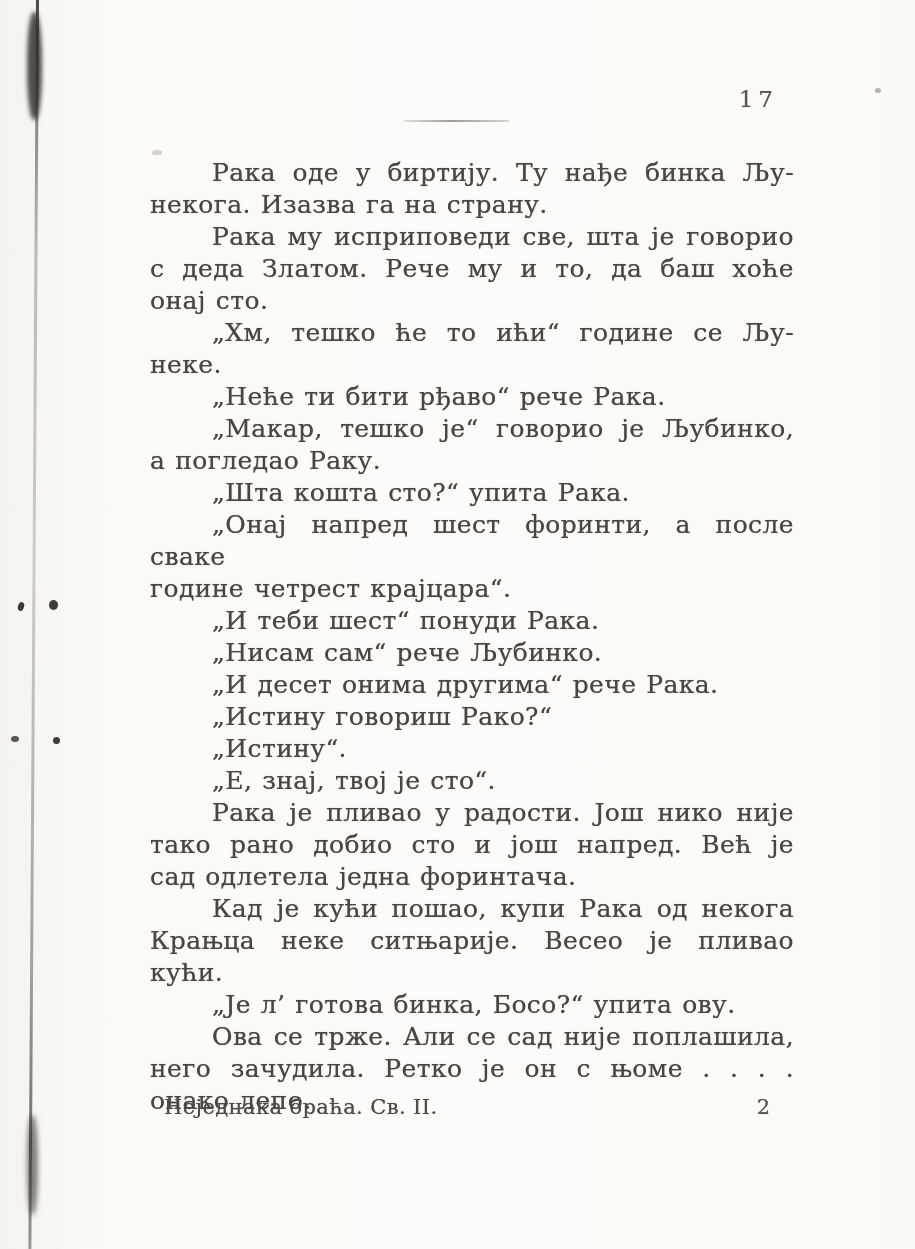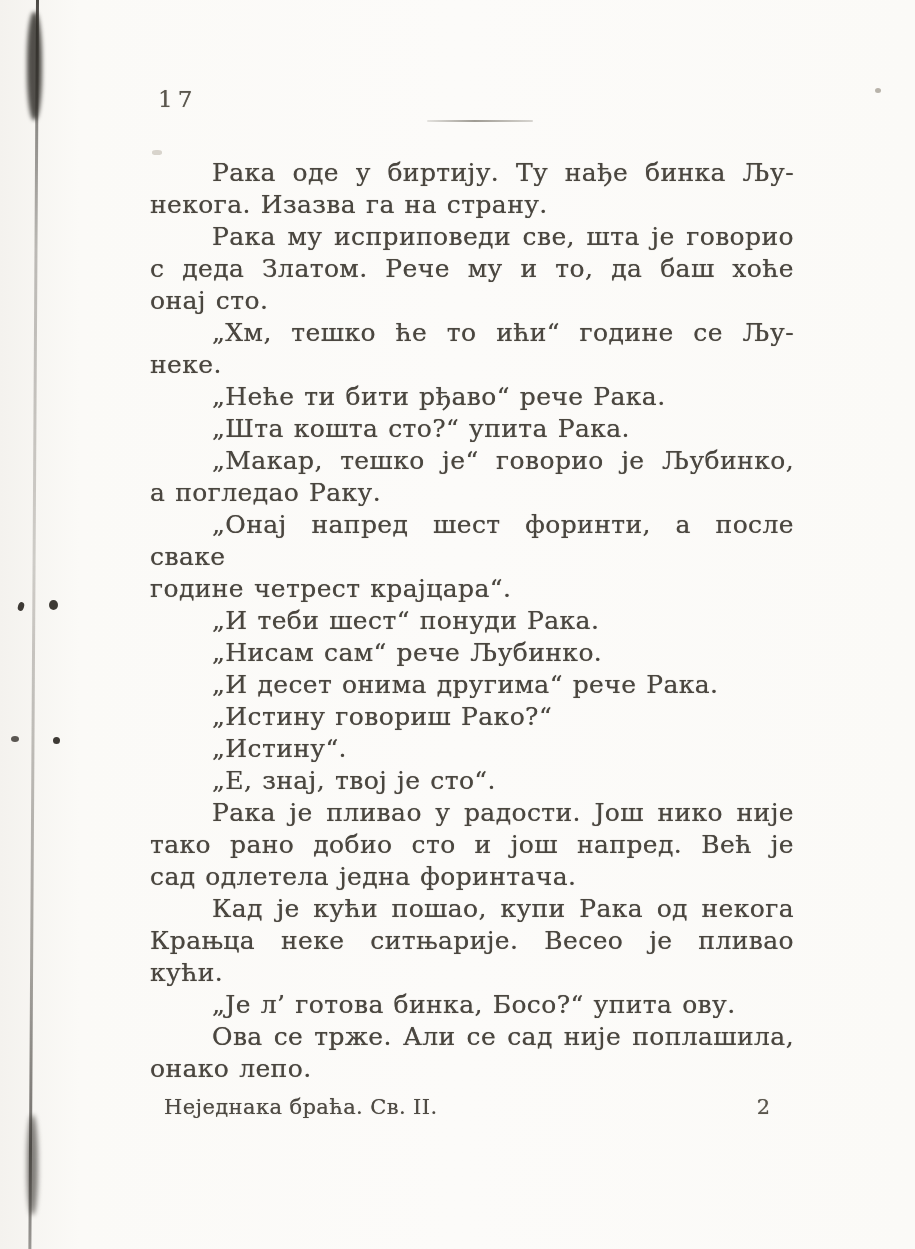--- a/index.html
+++ b/index.html
@@ -31,21 +31,21 @@
     background:rgba(52,49,44,0.6);border-radius:45%;filter:blur(2.5px);
   }
   .speck{position:absolute;background:#3e3a35;border-radius:50%;}
   .speck.s1{left:18px;top:602px;width:6px;height:9px;transform:rotate(18deg);}
   .speck.s2{left:49px;top:600px;width:9px;height:10px;}
   .speck.s3{left:11px;top:736px;width:8px;height:6px;opacity:.85;}
   .speck.s4{left:53px;top:737px;width:7px;height:7px;}
   .speck.s5{left:875px;top:88px;width:6px;height:5px;background:#b8b3aa;}
   .speck.s6{left:152px;top:150px;width:10px;height:5px;background:#d8d4cc;border-radius:40%;}
   
-  .header{position:absolute;left:158px;top:86px;width:644px;text-align:left;}
+  .header{position:absolute;left:134px;top:86px;width:644px;text-align:right;}
   .pagenum{
     font-size:23px;line-height:26px;letter-spacing:5px;
     color:#5a564d;text-shadow:0 0 0.7px rgba(90,86,77,0.7);
   }
   .rule{
     width:106px;height:2px;margin:8px auto 0;
     background:linear-gradient(90deg,rgba(130,125,114,0.2),rgba(120,115,105,0.7) 45%,rgba(130,125,114,0.3));
     border-radius:1px;
   }
   
@@ -101,25 +101,25 @@
       <span class="line">онај сто.</span>
     </p>
     <p class="para">
       <span class="line ind fill">„Хм, тешко ће то ићи“ године се Љу-</span>
       <span class="line">неке.</span>
     </p>
     <p class="para">
       <span class="line ind">„Неће ти бити рђаво“ рече Рака.</span>
     </p>
     <p class="para">
-      <span class="line ind">„Шта кошта сто?“ упита Рака.</span>
+      <span class="line ind fill">„Макар, тешко је“ говорио је Љубинко,</span>
+      <span class="line">а погледао Раку.</span>
     </p>
     <p class="para">
-      <span class="line ind fill">„Макар, тешко је“ говорио је Љубинко,</span>
-      <span class="line">а погледао Раку.</span>
+      <span class="line ind">„Шта кошта сто?“ упита Рака.</span>
     </p>
     <p class="para">
       <span class="line ind fill">„Онај напред шест форинти, а после сваке</span>
       <span class="line">године четрест крајцара“.</span>
     </p>
     <p class="para">
       <span class="line ind">„И теби шест“ понуди Рака.</span>
     </p>
     <p class="para">
       <span class="line ind">„Нисам сам“ рече Љубинко.</span>
@@ -143,20 +143,21 @@
     </p>
     <p class="para">
       <span class="line ind fill">Кад је кући пошао, купи Рака од некога</span>
       <span class="line fill">Крањца неке ситњарије. Весео је пливао кући.</span>
     </p>
     <p class="para">
       <span class="line ind">„Је л’ готова бинка, Босо?“ упита ову.</span>
     </p>
     <p class="para">
       <span class="line ind fill">Ова се трже. Али се сад није поплашила,</span>
+      <span class="line fill">него зачудила. Ретко је он с њоме . . . .</span>
       <span class="line">онако лепо.</span>
     </p>
   </div>
 
   <div class="footer">
     <span class="sig">Неједнака браћа. Св. II.</span>
     <span class="sheet">2</span>
   </div>
 
 </div>

